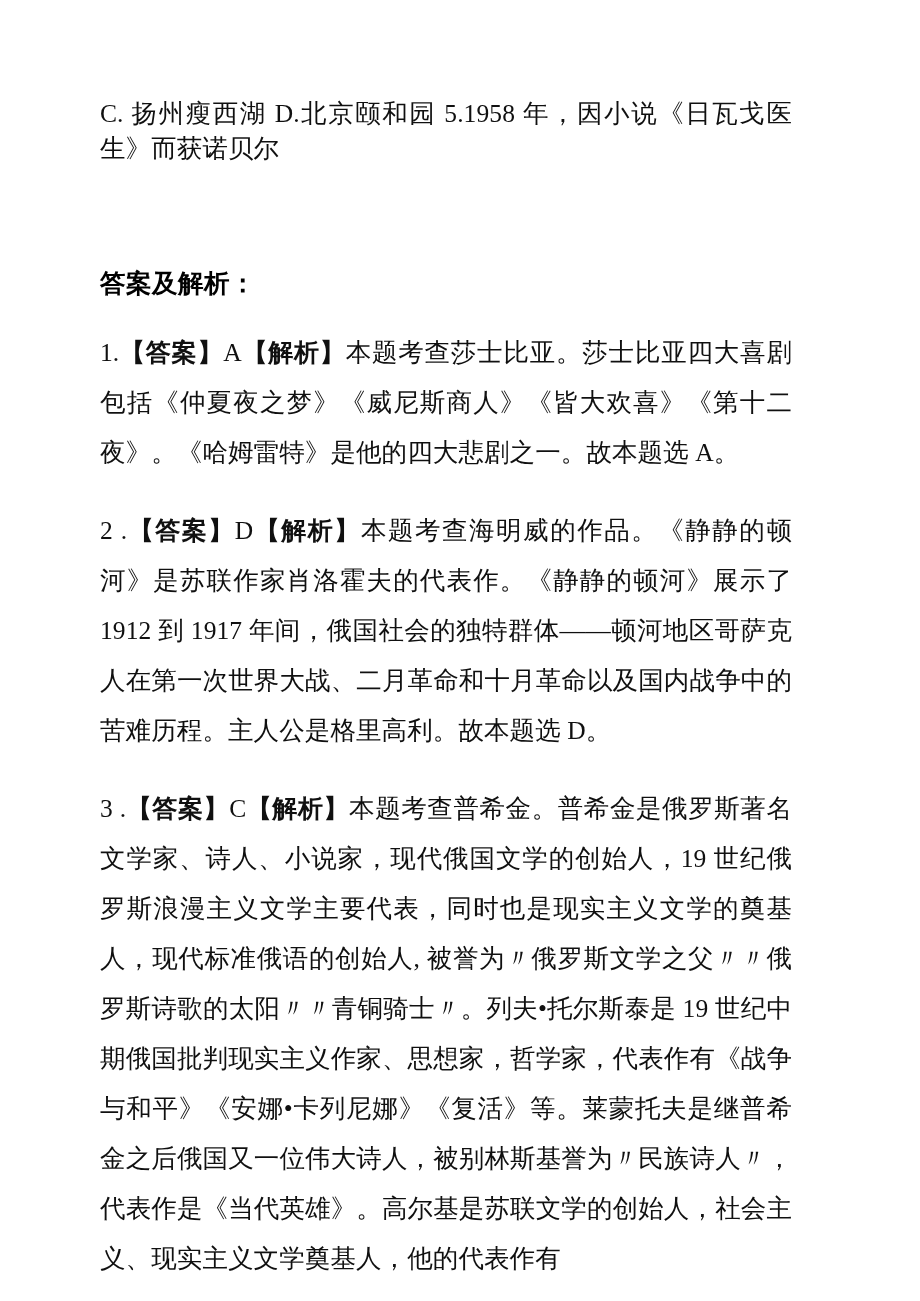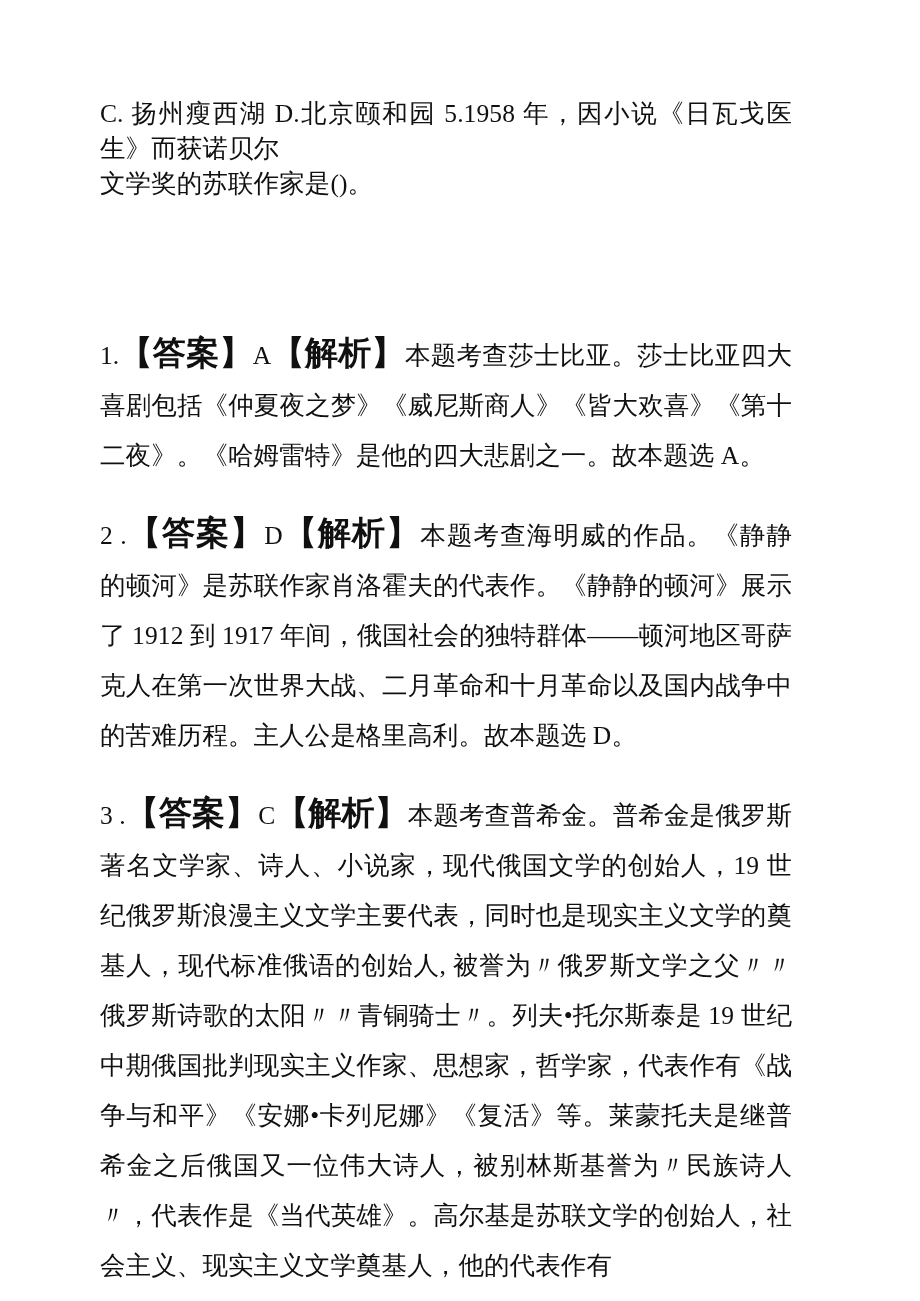--- a/index.html
+++ b/index.html
@@ -54,43 +54,43 @@
     font-weight: bold;
     font-family: "Liberation Sans", "DejaVu Sans", sans-serif;
     color: #000000;
     letter-spacing: 0.5px;
   }
   .b {
     font-weight: bold;
   }
   .para .b {
     font-family: "Liberation Sans", "DejaVu Sans", sans-serif;
-    font-size: 33px;
+    font-size: 25px;
   }
   .num {
     font-family: "Liberation Serif", "DejaVu Serif", serif;
   }
 </style>
 </head>
 <body>
 
 <div class="page">
   <div class="doc-body">
 
     <p class="para tight">C. 扬州瘦西湖 D.北京颐和园 5.1958 年，因小说《日瓦戈医生》而获诺贝尔</p>
-    <p class="para tight">文学奖的苏联作家是()。</p>
 
     <div class="gap-sm"></div>
 
 
     <div class="gap-md"></div>
 
 
     <div class="gap-lg"></div>
 
+    <p class="heading">答案及解析：</p>
 
     <div class="gap-head"></div>
 
     <p class="para"><span class="num">1.</span><span class="b">【答案】</span><span class="num">A</span><span class="b">【解析】</span><span>本题考查莎士比亚。莎士比亚四大喜剧包括《仲夏夜之梦》《威尼斯商人》《皆大欢喜》《第十二夜》。《哈姆雷特》是他的四大悲剧之一。故本题选 A。</span></p>
 
     <div class="gap-head"></div>
 
     <p class="para"><span class="num">2 .</span><span class="b">【答案】</span><span class="num">D</span><span class="b">【解析】</span><span>本题考查海明威的作品。《静静的顿河》是苏联作家肖洛霍夫的代表作。《静静的顿河》展示了 1912 到 1917 年间，俄国社会的独特群体——顿河地区哥萨克人在第一次世界大战、二月革命和十月革命以及国内战争中的苦难历程。主人公是格里高利。故本题选 D。</span></p>
 
     <div class="gap-head"></div>

